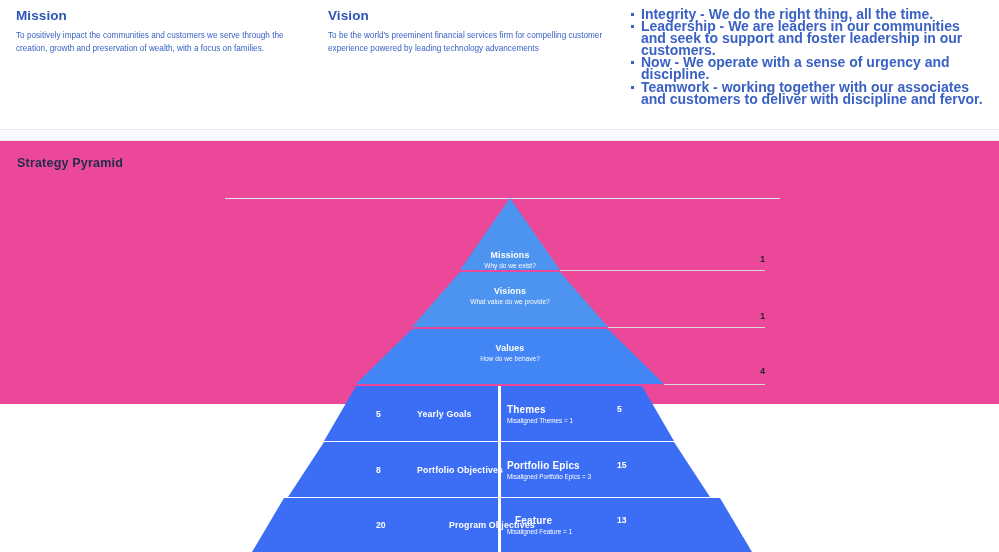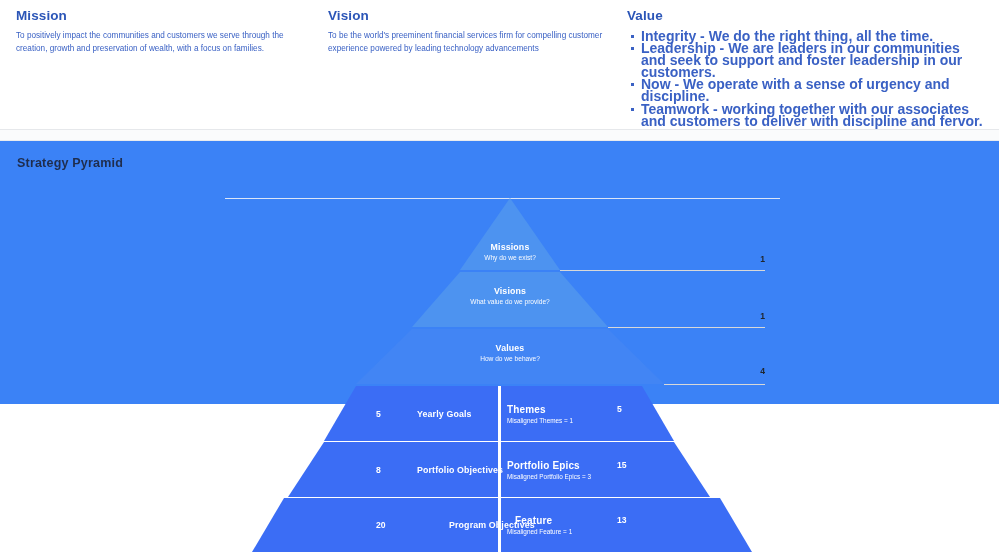--- a/index.html
+++ b/index.html
@@ -2,21 +2,21 @@
 <html><head>
 <meta charset="utf-8">
 <style>
   * { box-sizing: border-box; margin: 0; padding: 0; }
   html, body {
     width: 999px; height: 552px;
     background: #ffffff;
     font-family: "Liberation Sans", sans-serif;
     overflow: hidden;
   }
-  .page { position: relative; width: 999px; height: 404px; background:#3b82f6; }
+  .page { position: relative; width: 999px; height: 404px; background:#ec4899; }
 
   
   .topband {
     position: absolute; left:0; top:0; width:999px; height:130px;
     display:flex; background:#fff;
   }
   .col { padding: 8px 14px 0 16px; }
   .col-mission { width: 312px; }
   .col-vision  { width: 306px; }
   .col-value   { width: 381px; padding-left: 9px; }
@@ -131,21 +131,20 @@
       <h2>Mission</h2>
       <p>To positively impact the communities and customers we serve through the creation, growth and preservation of wealth, with a focus on families.</p>
     </div>
 
     <div class="col col-vision">
       <h2>Vision</h2>
       <p>To be the world's preeminent financial services firm for compelling customer experience powered by leading technology advancements</p>
     </div>
 
     <div class="col col-value">
-      <h2>Value</h2>
       <ul class="values">
         <li>Integrity - We do the right thing, all the time.</li>
         <li>Leadership - We are leaders in our communities and seek to support and foster leadership in our customers.</li>
         <li>Now - We operate with a sense of urgency and discipline.</li>
         <li>Teamwork - working together with our associates and customers to deliver with discipline and fervor.</li>
       </ul>
     </div>
   </div>
 
   <div class="band-rule"></div>
@@ -155,21 +154,21 @@
   <div class="section-title">Strategy Pyramid</div>
 
   <div class="pyramid-wrap">
 
     <div class="top-rule"></div>
 
     <div class="tier" style="left:460px; top:8px;">
       <svg width="100" height="72" viewBox="0 0 100 72">
         <polygon points="50,0 100,72 0,72" fill="#4d93f0"></polygon>
       </svg>
-      <div class="tier-label" style="top:44px;">
+      <div class="tier-label" style="top:52px;">
         <div class="t-name">Missions</div>
         <div class="t-sub">Why do we exist?</div>
       </div>
     </div>
     <div class="connector" style="left:560px; top:80px; width:205px;"></div>
     <div class="count" style="left:725px; top:64px; width:40px;">1</div>
 
     <div class="tier" style="left:412px; top:82px;">
       <svg width="196" height="55" viewBox="0 0 196 55">
         <polygon points="48,0 148,0 196,55 0,55" fill="#4d93f0"></polygon>

